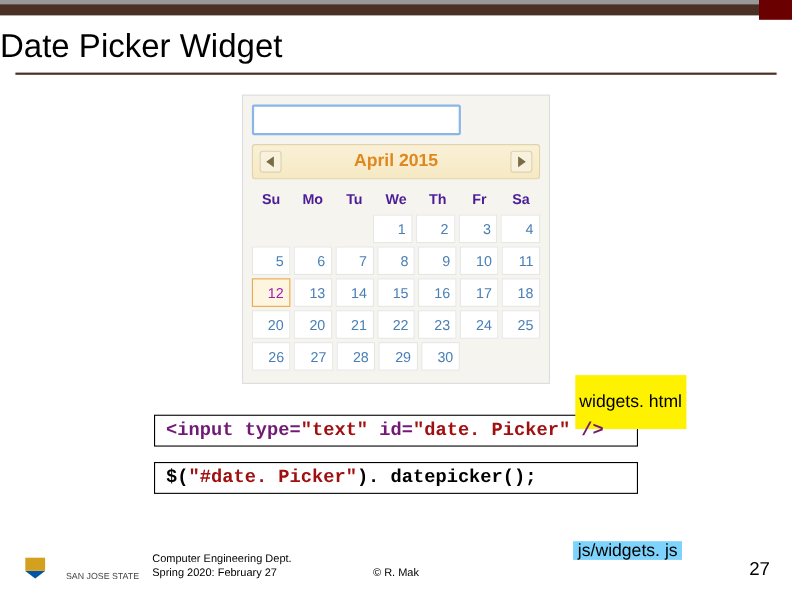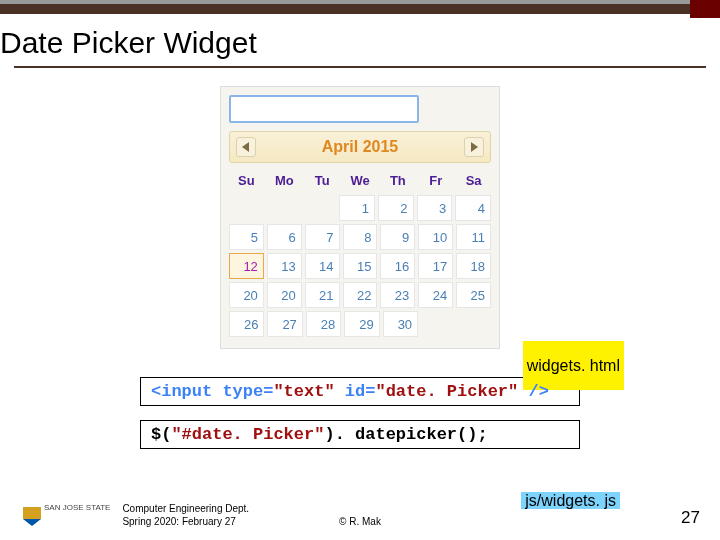--- a/index.html
+++ b/index.html
@@ -144,39 +144,39 @@
   
   .code-box {
     border: 1px solid #000;
     margin: 2px 100px 14px;
     padding: 4px 10px;
     font-family: "Courier New", monospace;
     font-size: 17px;
     font-weight: bold;
   }
   
-  .code-box .kw { color: #3b82f6; }
+  .code-box .kw { color: #701a75; }
   .code-box .str { color: #a01010; }
   .code-box .id { color: #a01010; }
   
   .footer {
     position: absolute;
     bottom: 12px;
     left: 0;
     width: 100%;
     display: flex;
     align-items: flex-end;
     font-size: 10px;
     padding: 0 20px;
   }
   
   .logo {
     display: flex;
-    align-items: flex-start;
-    gap: 0;
+    align-items: flex-end;
+    gap: 16px;
   }
   .logo svg { width: 24px; height: 24px; }
   .logo-text { font-size: 8px; line-height: 1; color: #444; }
   
   .left-meta {
     margin-left: 12px;
     line-height: 1.3;
   }
   
   .center-meta {

